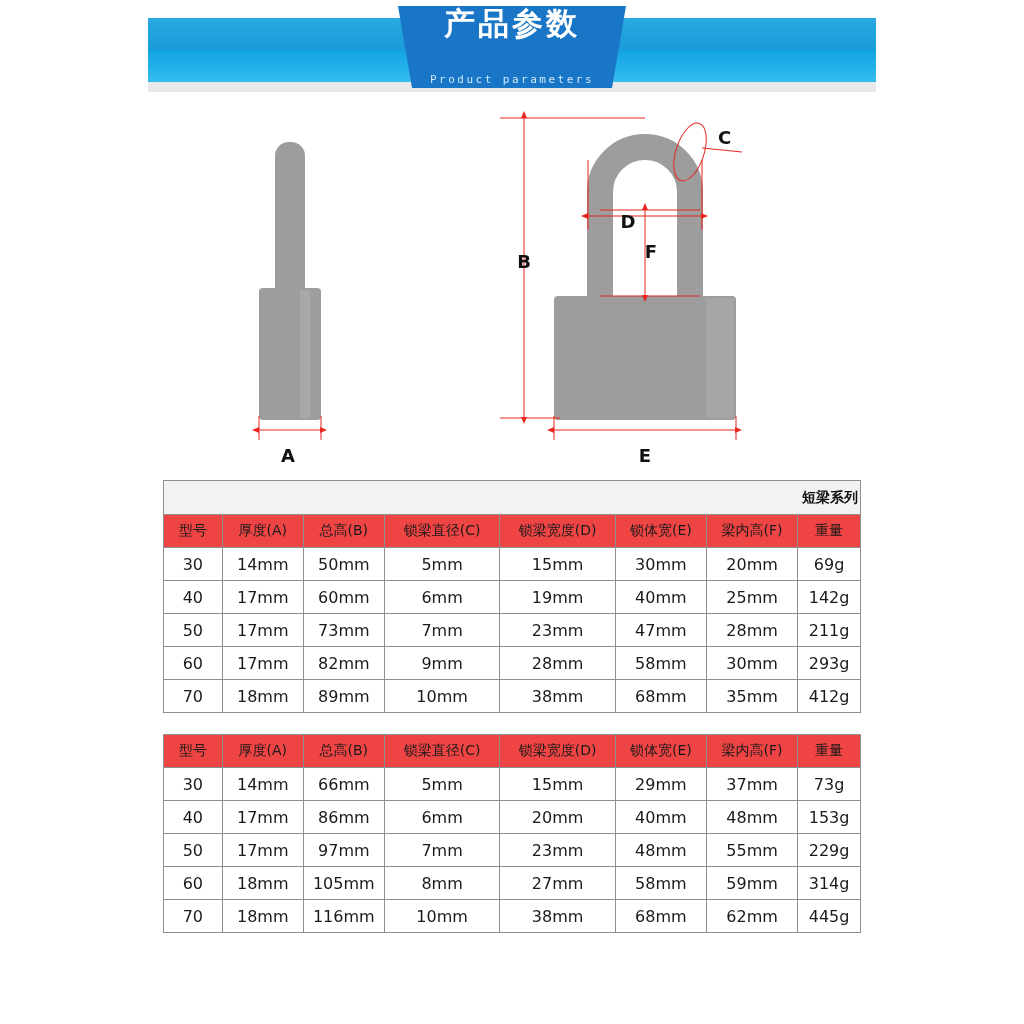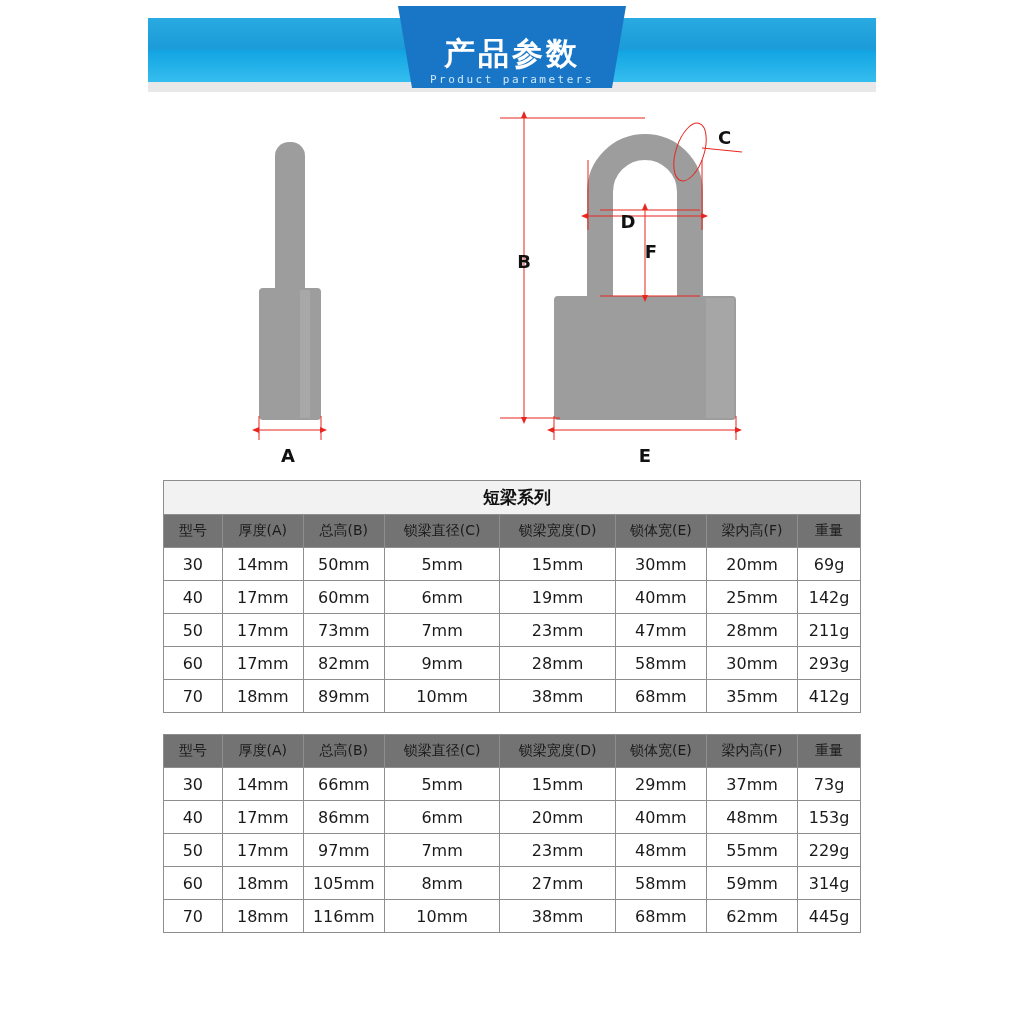--- a/index.html
+++ b/index.html
@@ -42,21 +42,21 @@
     background: #1976c7;
     clip-path: polygon(14px 0, 214px 0, 228px 0, 214px 82px, 14px 82px, 0 0);
   }
   .banner-center-inner {
     position: absolute;
     left: 0; top: 0;
     width: 228px; height: 82px;
     display: flex;
     flex-direction: column;
     align-items: center;
-    justify-content: flex-end;
+    justify-content: space-between;
   }
   .banner-title {
     color: #ffffff;
     font-size: 31px;
     font-weight: bold;
     letter-spacing: 3px;
     line-height: 34px;
     font-family: "DejaVu Sans", sans-serif;
   }
   .banner-sub {
@@ -99,31 +99,31 @@
     height: 33px;
     padding: 0 2px;
     font-family: "DejaVu Sans", sans-serif;
     white-space: nowrap;
     overflow: hidden;
   }
   table.spec td.num, table.spec td.val {
     font-size: 16px;
   }
   table.spec tr.section-title td {
-    text-align: center;
+    text-align: right;
     padding-left: 12px;
-    font-size: 17px;
+    font-size: 14px;
     font-weight: bold;
     height: 34px;
     background: #f2f2f2;
     color: #111;
   }
   table.spec tr.head td {
     font-size: 14px;
-    background: #737373;
+    background: #ef4444;
     font-weight: normal;
   }
   col.c0 { width: 58px; }
   col.c1 { width: 80px; }
   col.c2 { width: 80px; }
   col.c3 { width: 114px; }
   col.c4 { width: 114px; }
   col.c5 { width: 90px; }
   col.c6 { width: 90px; }
   col.c7 { width: 62px; }

